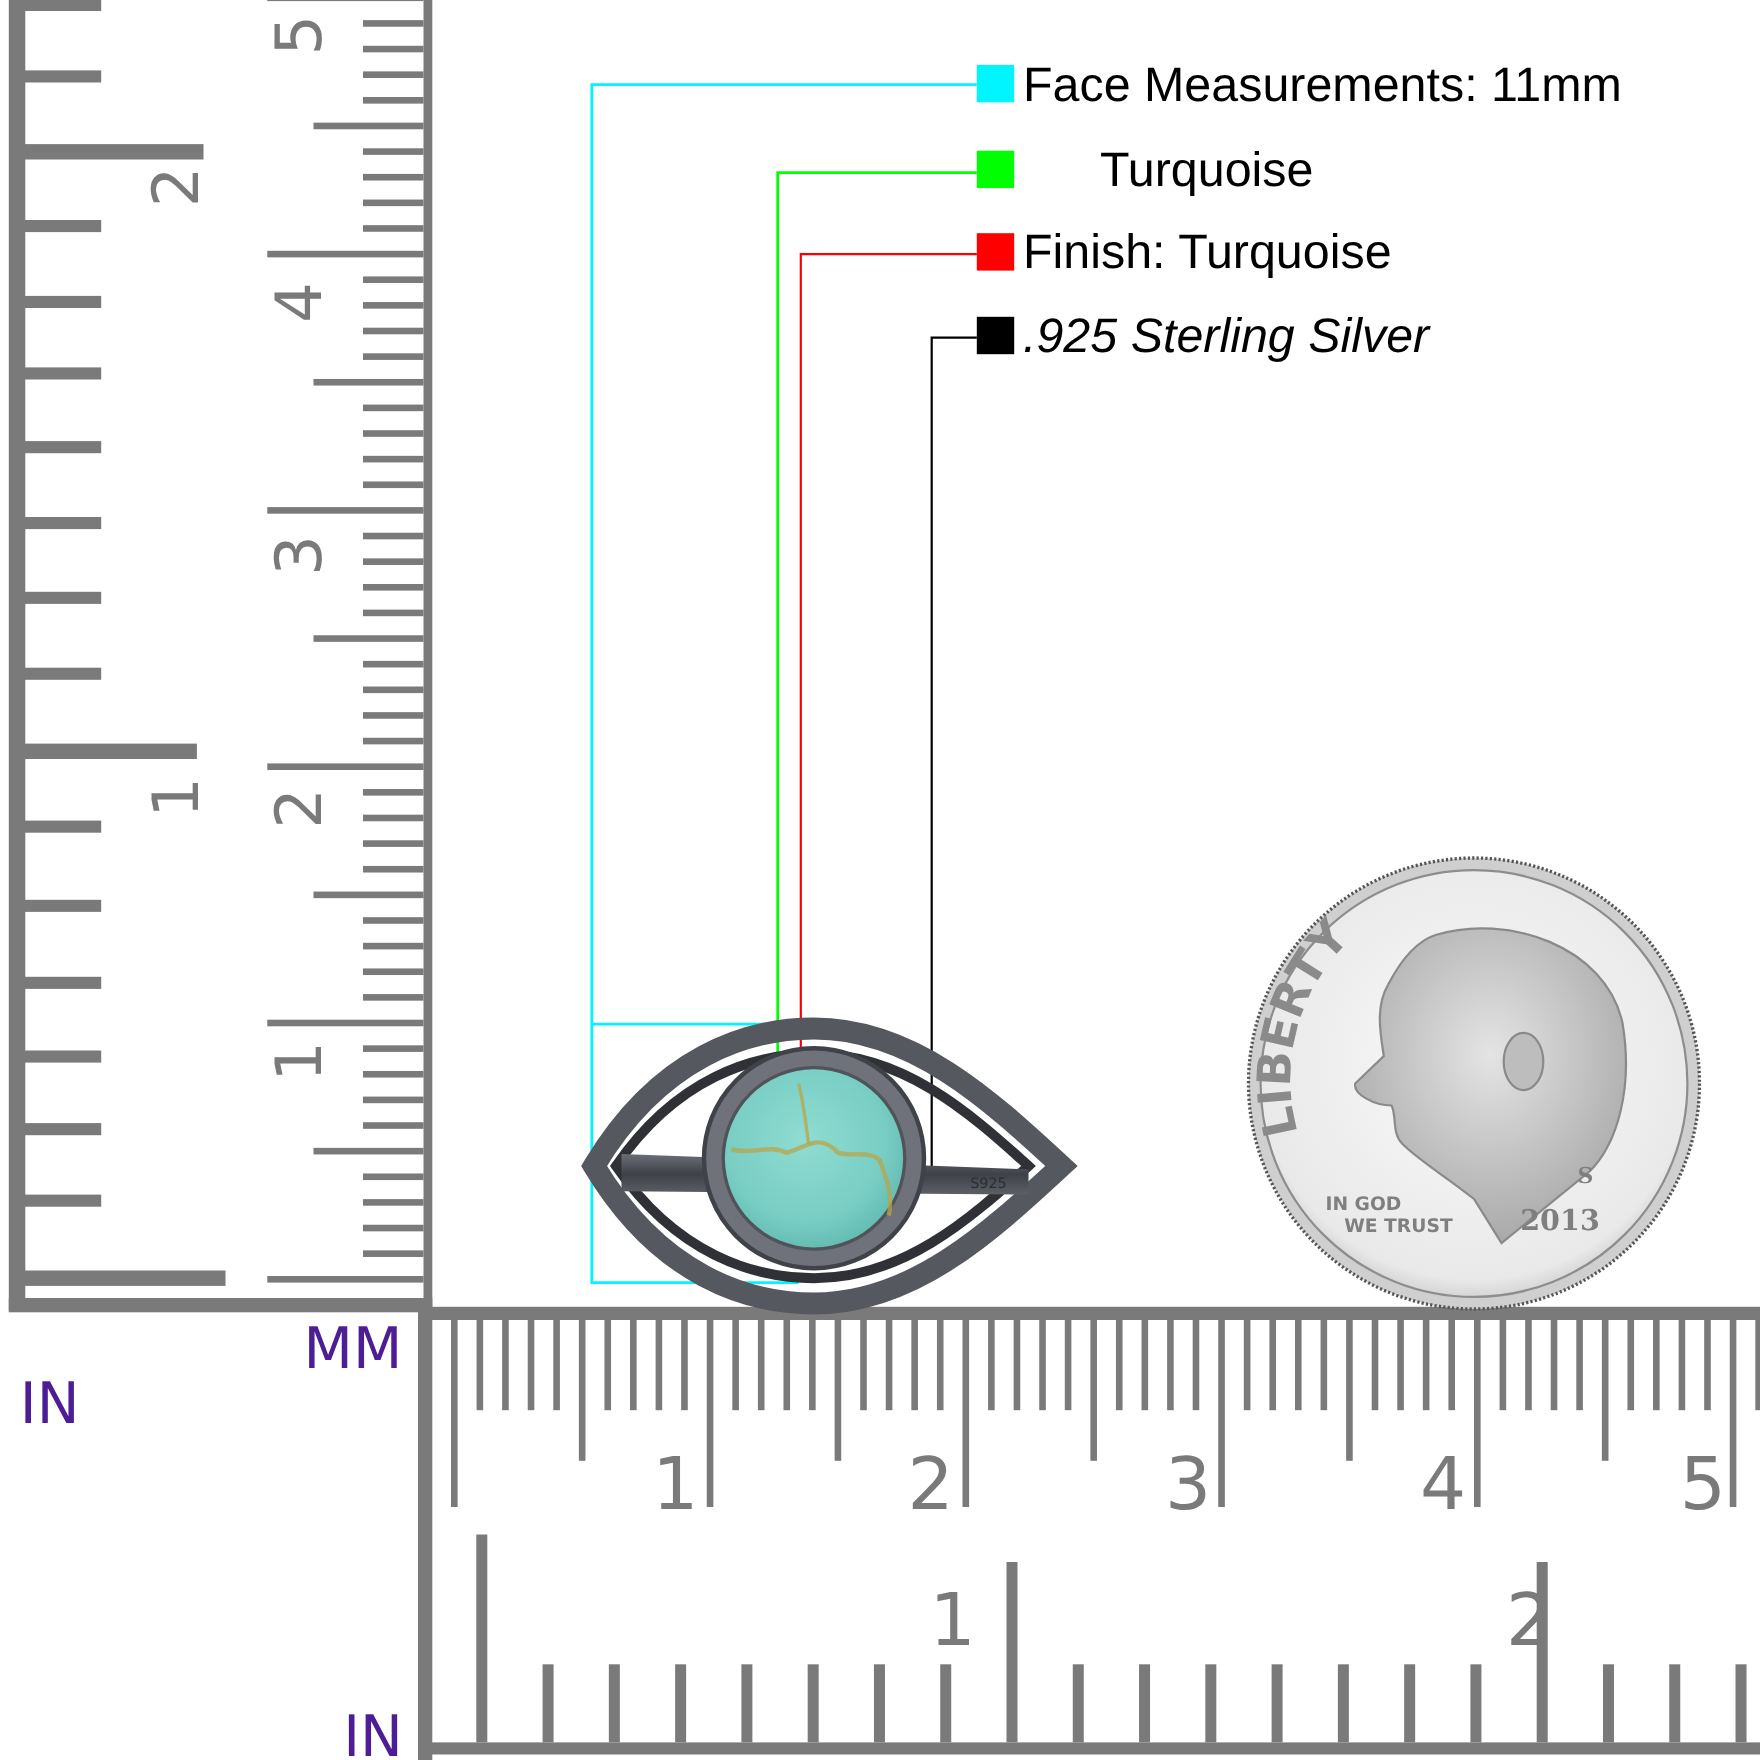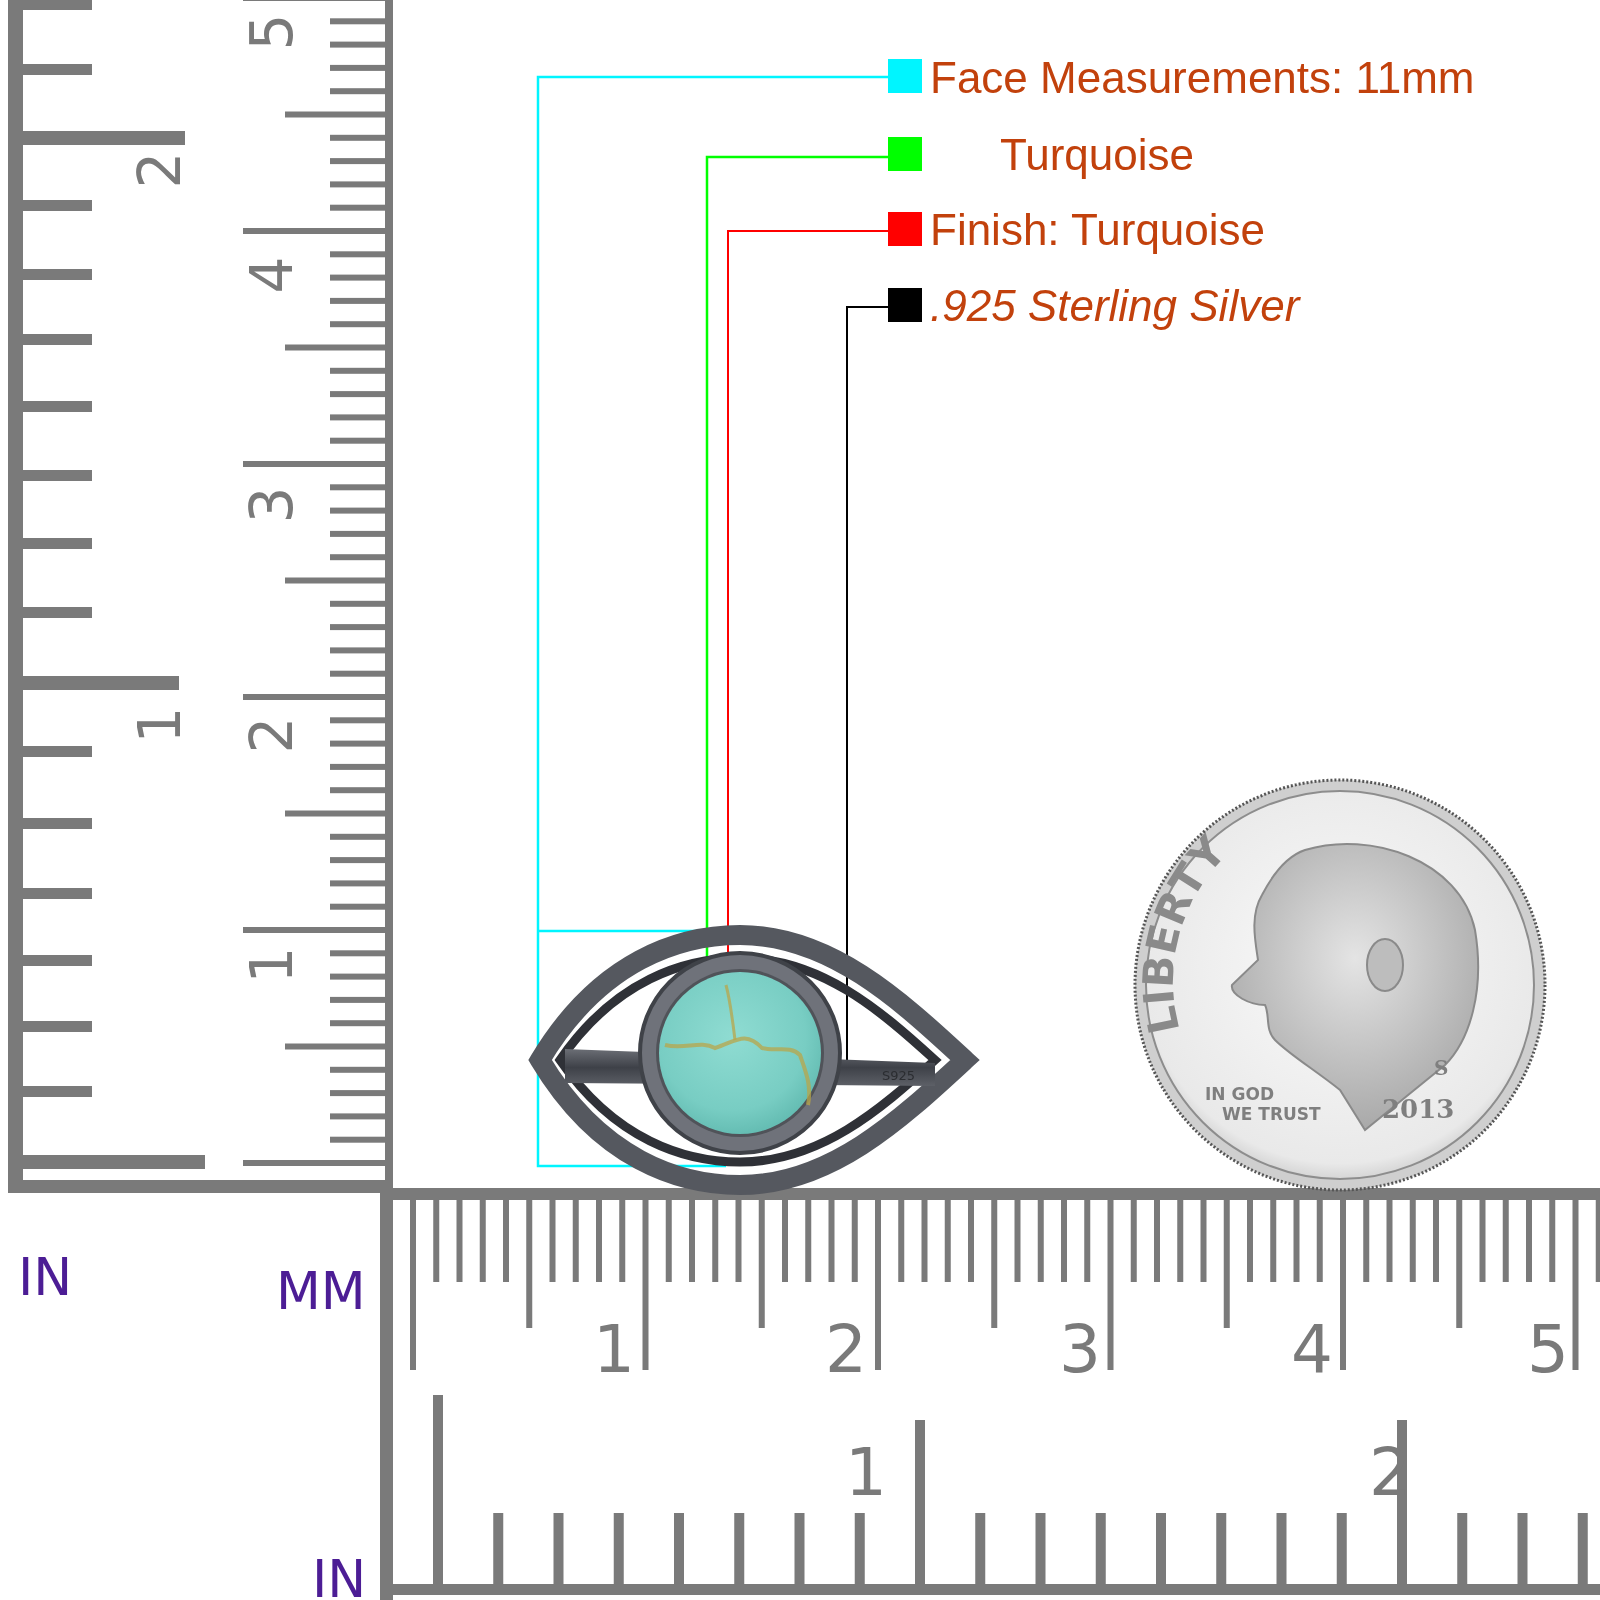--- a/index.html
+++ b/index.html
@@ -1,18 +1,18 @@
 <!DOCTYPE html>
 <html><head>
 <meta charset="utf-8">
 <style>
   html, body { margin: 0; padding: 0; background: #ffffff; }
   body { width: 1600px; height: 1600px; position: relative; overflow: hidden; font-family: "Liberation Sans", sans-serif; }
   #canvas { position: absolute; left: 0; top: 0; width: 1600px; height: 1600px; }
-  .legend-text { position: absolute; font-family: "Liberation Sans", sans-serif; font-size: 44px; color: #c2410c; line-height: 1; white-space: nowrap; letter-spacing: 0px; }
+  .legend-text { position: absolute; font-family: "Liberation Sans", sans-serif; font-size: 44px; color: #000000; line-height: 1; white-space: nowrap; letter-spacing: 0px; }
   .unit-label { position: absolute; font-family: "DejaVu Sans", sans-serif; font-size: 52px; color: #4c1d95; line-height: 1; margin-top: 41px; }
   .legend-swatch { position: absolute; width: 34px; height: 34px; }
 </style>
 </head>
 <body>
 
 <svg id="canvas" width="1600" height="1600" viewBox="0 0 1600 1600" xmlns="http://www.w3.org/2000/svg">
   <defs>
     <radialGradient id="stoneGrad" cx="45%" cy="40%" r="65%">
       <stop offset="0%" stop-color="#8fdcd2"></stop>
@@ -283,14 +283,14 @@
   <div class="legend-text" style="left:976px; top:133px;margin-left:24px;">Turquoise</div>
 
   <div class="legend-swatch" style="left:888px; top:212px; background:#FF0000;"></div>
   <div class="legend-text" style="left:930px; top:208px;">Finish: Turquoise</div>
 
   <div class="legend-swatch" style="left:888px; top:288px; background:#000000;"></div>
   <div class="legend-text" style="left:930px; top:284px;font-style:italic;">.925 Sterling Silver</div>
 </div>
 
 <div class="unit-label" style="left:18px; top:1210px;">IN</div>
-<div class="unit-label" style="left:276px; top:1224px;">MM</div>
+<div class="unit-label" style="left:276px; top:1160px;">MM</div>
 <div class="unit-label" style="left:312px; top:1512px;">IN</div>
 
 </body></html>

